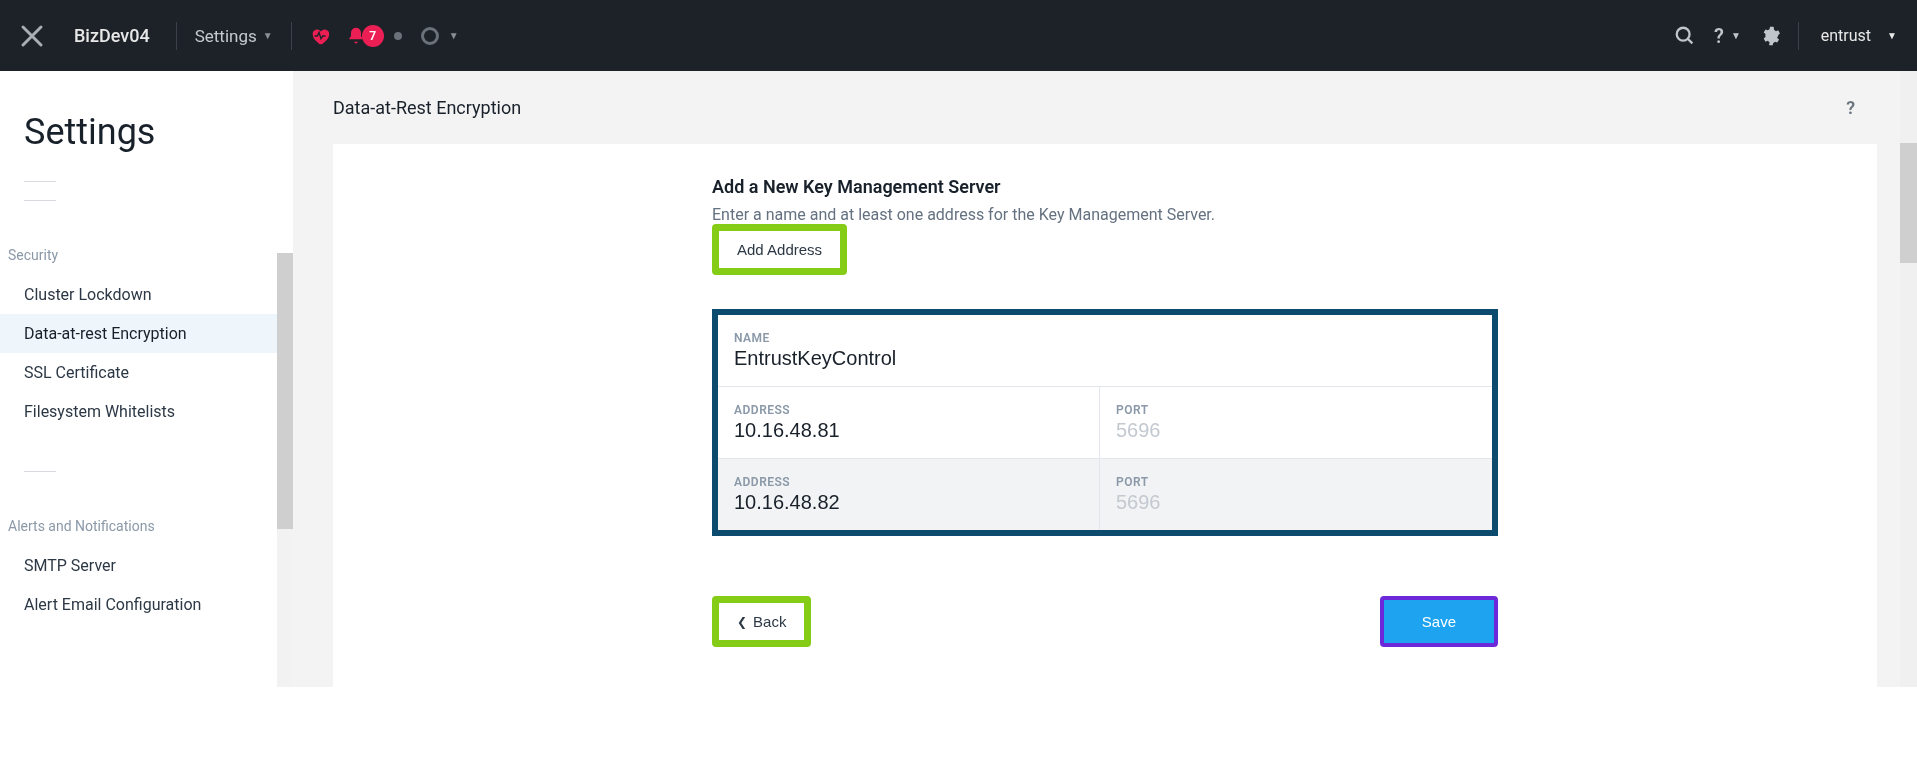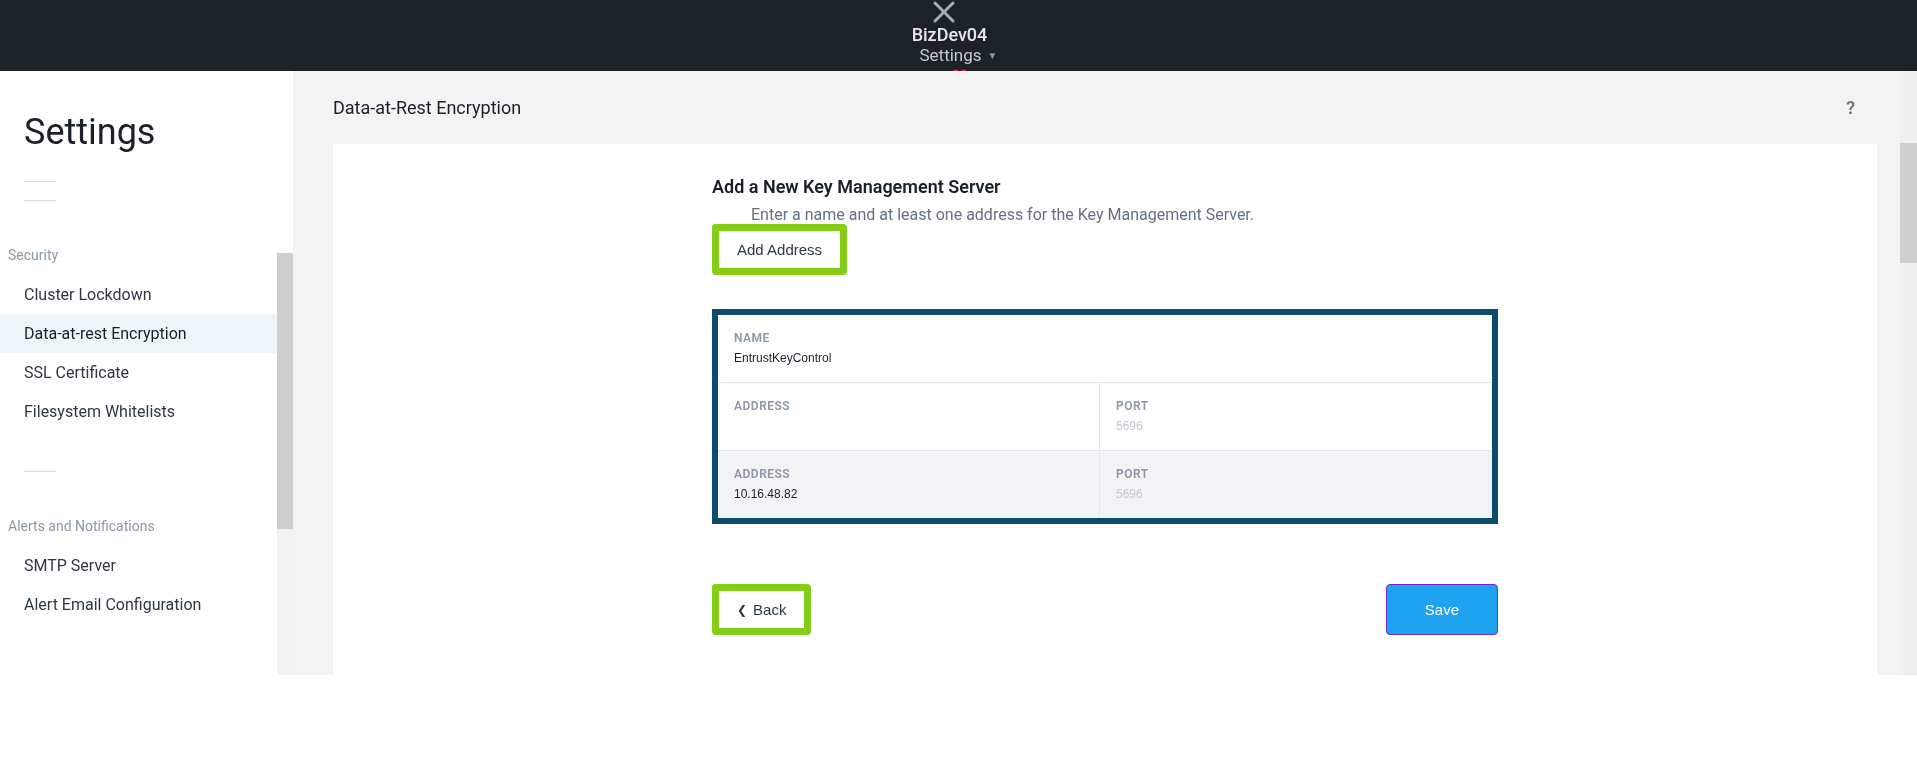--- a/index.html
+++ b/index.html
@@ -1,19 +1,19 @@
 <!DOCTYPE html>
 <html><head>
 <meta charset="utf-8">
 <style>
 * { margin:0; padding:0; box-sizing:border-box; }
 body { font-family:-apple-system,BlinkMacSystemFont,"Segoe UI",Roboto,Helvetica,Arial,sans-serif; background:#fff; color:#222; width:1917px; }
 
 
-.header { height:71px; background:#1c2228; display:flex; align-items:center; color:#ccc; padding:0 20px;flex-direction:column; }
+.header { height:71px; background:#1c2228; display:flex; align-items:center; color:#ccc; padding:0 20px; }
 .header .logo-x { font-size:26px; font-weight:400; color:#a8aeb4; margin-right:30px; }
 .header .org-name { font-size:18px; font-weight:500; color:#e8e8e8; margin-right:18px; }
 .header .vsep { width:1px; height:28px; background:#3a4148; margin:0 8px; }
 .header .top-dd { font-size:17px; color:#c5c9cd; display:flex; align-items:center; gap:6px; margin:0 10px; }
 .header .top-dd .chev { font-size:10px; color:#8a9096; }
 .header .spacer { flex:1; }
 .header .icon-btn { color:#9ea5ac; margin:0 9px; display:flex; align-items:center; cursor:pointer; }
 .header svg { display:block; }
 .header .bell-wrap { position:relative; display:flex; align-items:center; margin:0 6px; }
 .header .badge { background:#ec1f55; color:#fff; border-radius:50%; width:22px; height:22px; font-size:12px; font-weight:600; display:flex; align-items:center; justify-content:center; margin-left:-4px; }
@@ -38,35 +38,35 @@
 .main-scroll { position:absolute; right:0; top:0; width:17px; height:100%; background:#f0f0f0; }
 .main-scroll .thumb { position:absolute; right:0; top:72px; width:17px; height:120px; background:#cfcfcf; }
 .title-row { padding:26px 40px 26px 40px; display:flex; align-items:center; }
 .title-row h2 { font-size:18px; font-weight:400; color:#18202a; flex:1; }
 .help-q { font-size:18px; color:#6b7580; font-weight:600; margin-right:22px;}
 .card { background:#fff; margin:0 40px 0 40px; padding:32px 0 40px 0; }
 .card-inner { width:786px; margin:0 auto; }
 .card-head { display:flex; align-items:flex-start; margin-bottom:34px;flex-direction:column; }
 .card-head .txt { flex:1; }
 .card-head h3 { font-size:18px; font-weight:600; color:#18202a; margin-bottom:8px; }
-.card-head p { font-size:16px; color:#647180;margin-left:39px; }
+.card-head p { font-size:16px; color:#647180; }
 .btn { font-size:15px; padding:10px 18px; border-radius:4px; cursor:pointer; display:inline-flex; align-items:center; gap:6px; }
 .btn-outline { background:#fff; border:7px solid #84cc16; color:#2c3845; }
-.btn-primary { background:#1ea3f0; border:1px solid #6d28d9; color:#fff; font-weight:500; padding:10px 38px; }
+.btn-primary { background:#1ea3f0; border:4px solid #6d28d9; color:#fff; font-weight:500; padding:10px 38px; }
 
 
 .ftable { border:6px solid #0c4a6e; }
 .frow { display:flex; border-top:1px solid #e3e6ea; }
 .frow:first-child { border-top:none; }
 .fcell { padding:16px 16px 16px 16px; }
 .fcell.full { flex:1; }
 .fcell.addr { flex:1; border-right:1px solid #e3e6ea; }
 .fcell.port { width:392px; }
 .fcell label { display:block; font-size:12px; font-weight:600; letter-spacing:0.5px; color:#8a98a8; margin-bottom:2px; }
-.fcell input { border:none; outline:none; font-size:12px; width:100%; background:transparent; color:#18202a; }
+.fcell input { border:none; outline:none; font-size:20px; width:100%; background:transparent; color:#18202a; }
 .fcell input::placeholder { color:#c3c9d0; }
 .frow.sel { background:#f2f3f4; }
 .card-actions { display:flex; justify-content:space-between; margin-top:60px; }
 </style>
 </head>
 <body>
 
 <div class="header">
   <span class="logo-x">
     <svg width="24" height="24" viewBox="0 0 24 24">
@@ -167,20 +167,21 @@
         <div class="ftable">
           <div class="frow">
             <div class="fcell full">
               <label>NAME</label>
               <input type="text" value="EntrustKeyControl" style="">
             </div>
           </div>
           <div class="frow">
             <div class="fcell addr">
               <label>ADDRESS</label>
+              <input type="text" value="10.16.48.81" style="">
             </div>
             <div class="fcell port">
               <label>PORT</label>
               <input type="text" placeholder="5696" style="">
             </div>
           </div>
           <div class="frow sel">
             <div class="fcell addr">
               <label>ADDRESS</label>
               <input type="text" value="10.16.48.82" style="">

